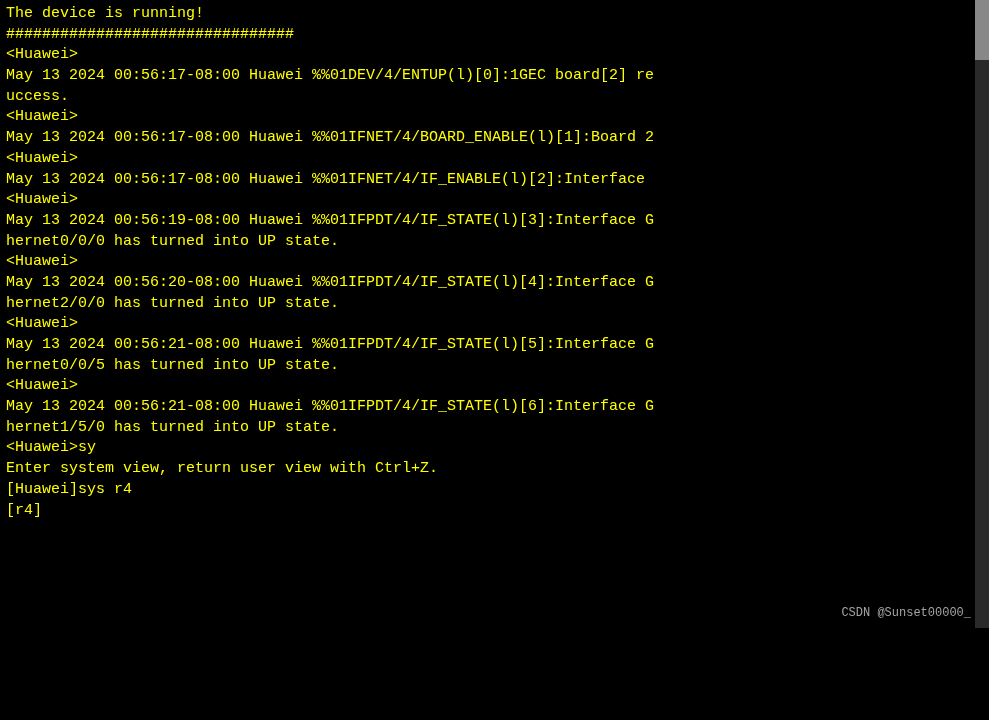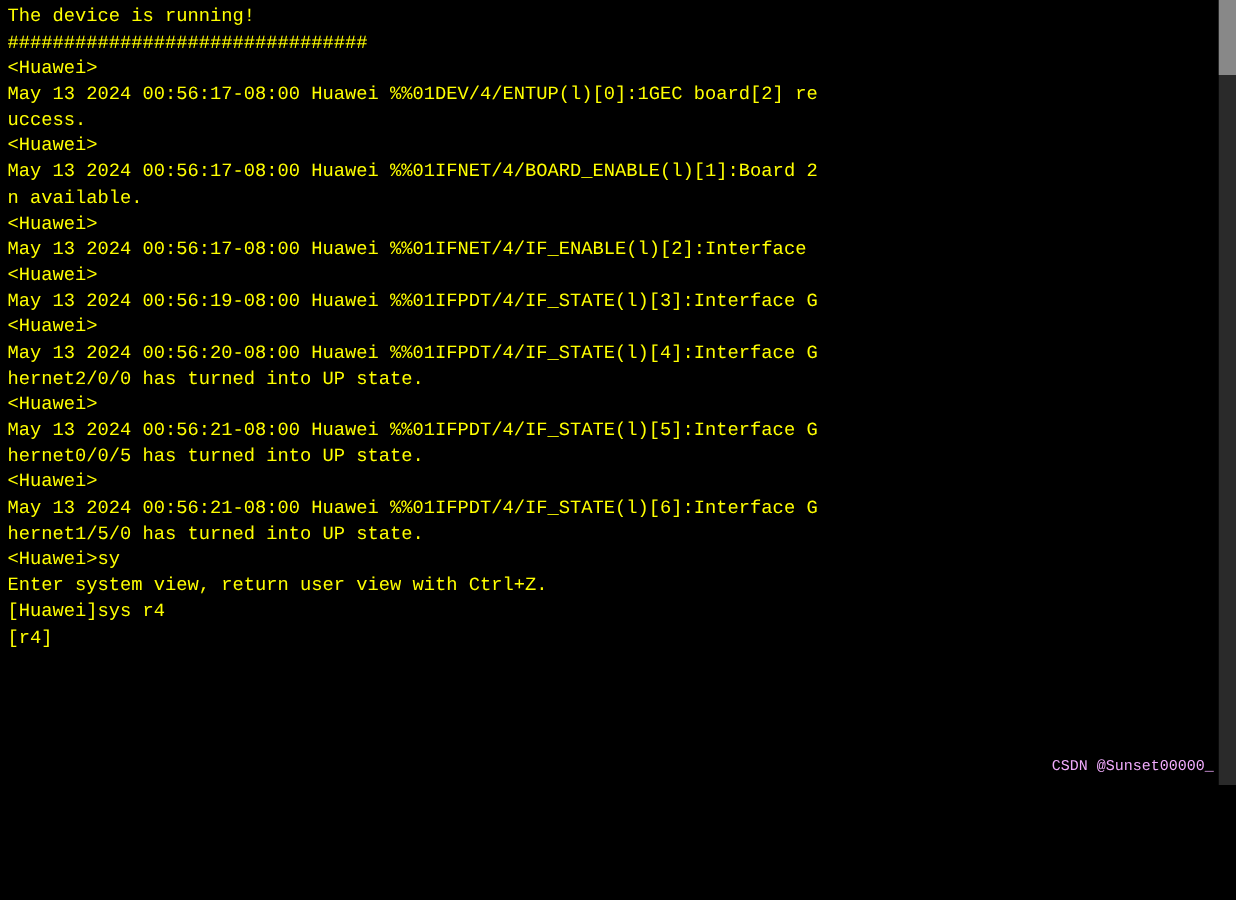--- a/index.html
+++ b/index.html
@@ -49,42 +49,42 @@
       top: 0;
       width: 14px;
       height: 60px;
       background: #888;
     }
 
     #watermark {
       position: absolute;
       bottom: 6px;
       right: 18px;
-      color: #f0abfc;
+      color: #a3a3a3;
       font-size: 12px;
       font-family: 'Courier New', Courier, monospace;
     }
   </style>
 </head>
 <body>
 
 <div id="terminal">
   <div id="terminal-content">
       <span class="line">The device is running!</span>
       <span class="line">################################</span>
       <span class="line">&lt;Huawei&gt;</span>
       <span class="line">May 13 2024 00:56:17-08:00 Huawei %%01DEV/4/ENTUP(l)[0]:1GEC board[2] re</span>
       <span class="line">uccess.</span>
       <span class="line">&lt;Huawei&gt;</span>
       <span class="line">May 13 2024 00:56:17-08:00 Huawei %%01IFNET/4/BOARD_ENABLE(l)[1]:Board 2</span>
-      <span class="line">n available.</span>
       <span class="line">&lt;Huawei&gt;</span>
       <span class="line">May 13 2024 00:56:17-08:00 Huawei %%01IFNET/4/IF_ENABLE(l)[2]:Interface</span>
       <span class="line">&lt;Huawei&gt;</span>
       <span class="line">May 13 2024 00:56:19-08:00 Huawei %%01IFPDT/4/IF_STATE(l)[3]:Interface G</span>
+      <span class="line">hernet0/0/0 has turned into UP state.</span>
       <span class="line">&lt;Huawei&gt;</span>
       <span class="line">May 13 2024 00:56:20-08:00 Huawei %%01IFPDT/4/IF_STATE(l)[4]:Interface G</span>
       <span class="line">hernet2/0/0 has turned into UP state.</span>
       <span class="line">&lt;Huawei&gt;</span>
       <span class="line">May 13 2024 00:56:21-08:00 Huawei %%01IFPDT/4/IF_STATE(l)[5]:Interface G</span>
       <span class="line">hernet0/0/5 has turned into UP state.</span>
       <span class="line">&lt;Huawei&gt;</span>
       <span class="line">May 13 2024 00:56:21-08:00 Huawei %%01IFPDT/4/IF_STATE(l)[6]:Interface G</span>
       <span class="line">hernet1/5/0 has turned into UP state.</span>
       <span class="line">&lt;Huawei&gt;sy</span>

